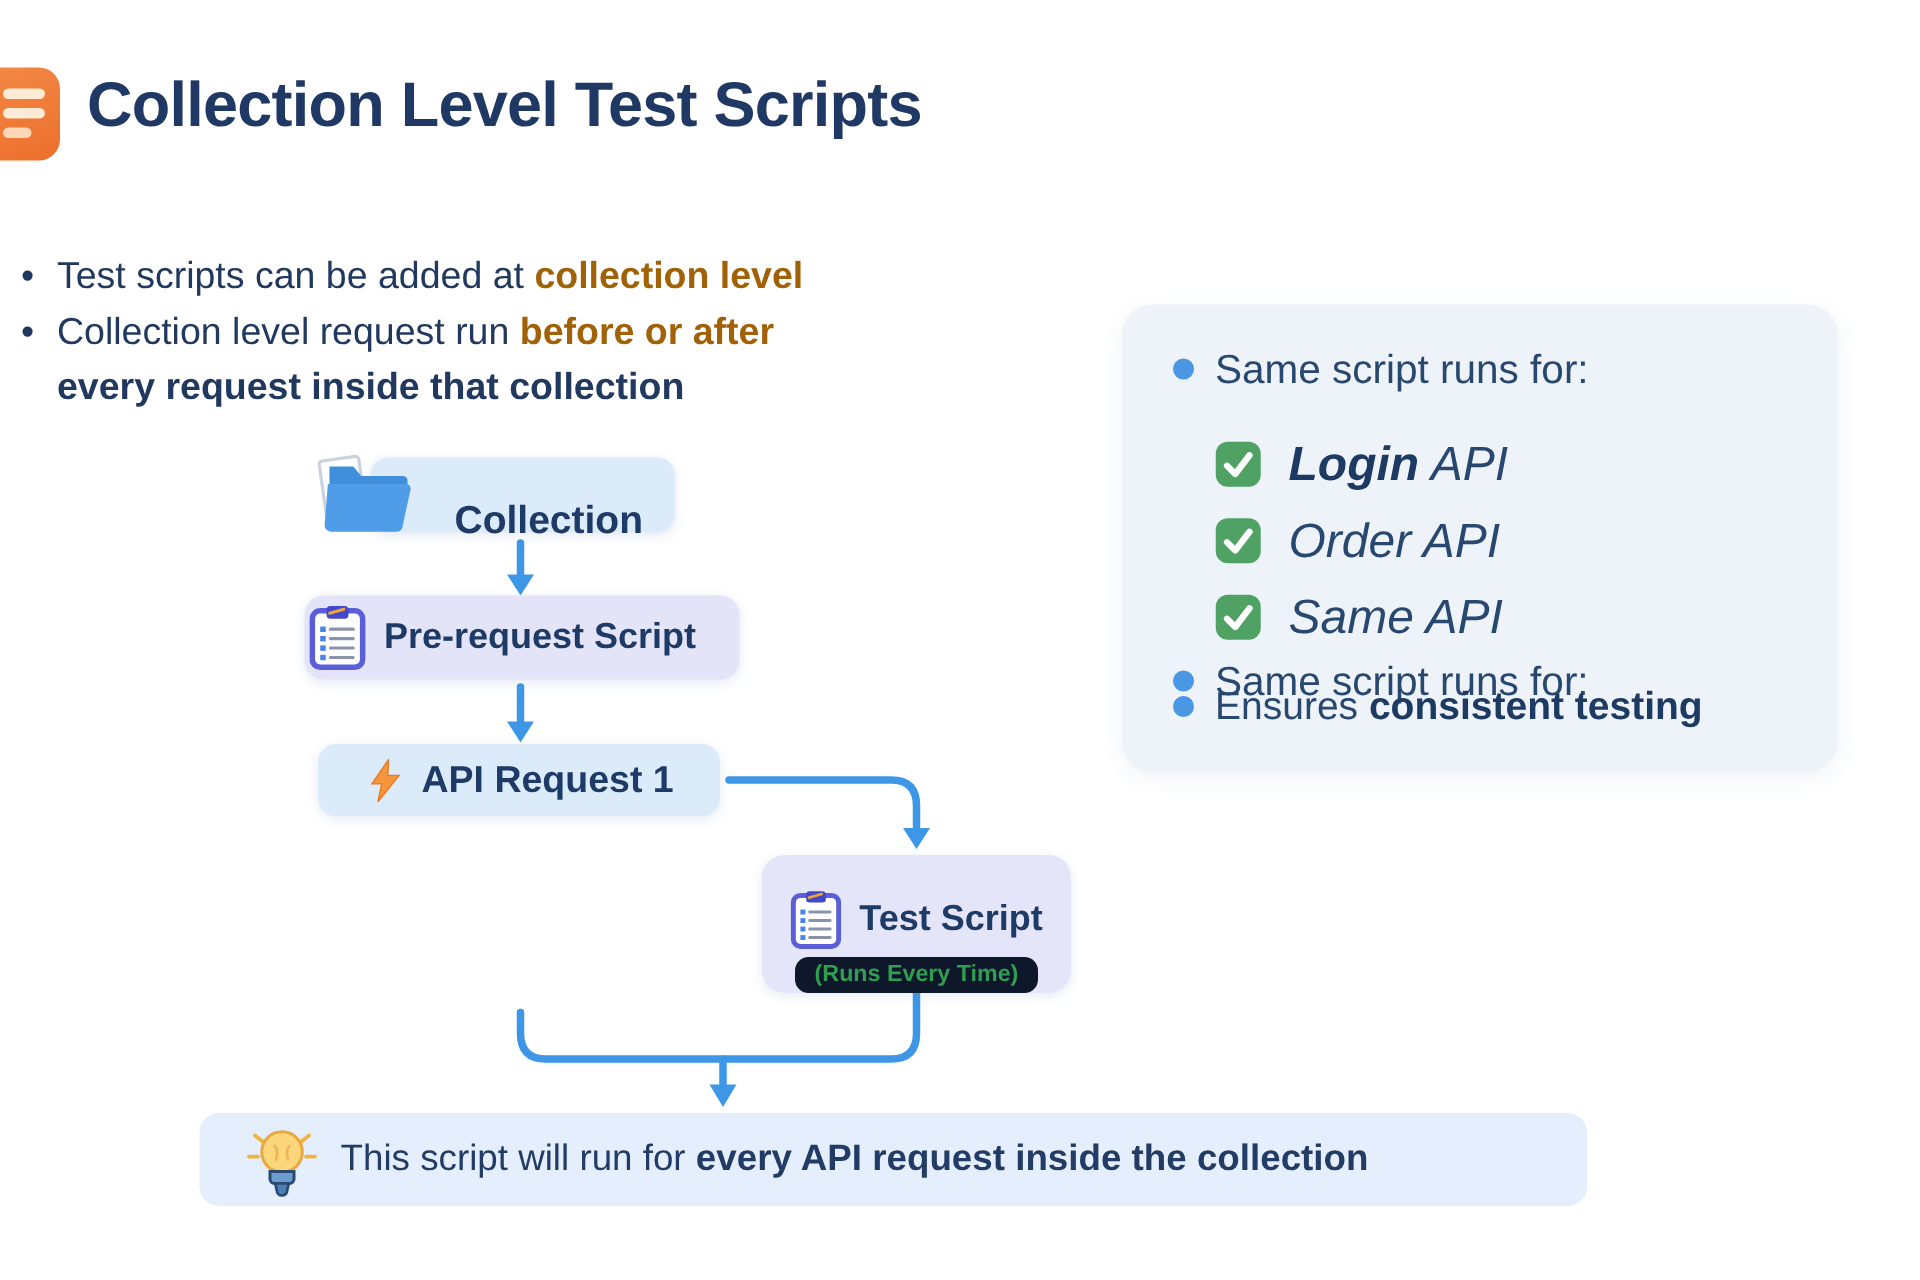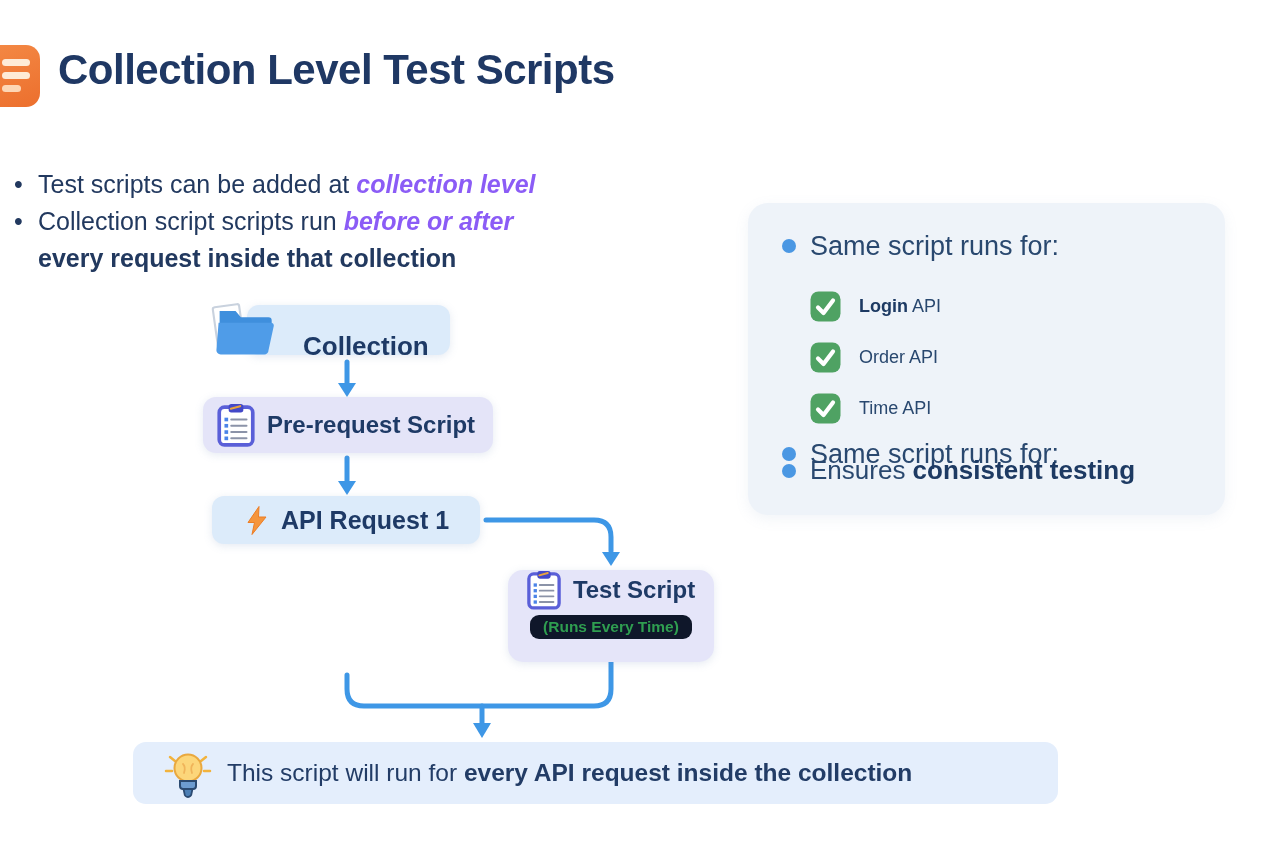--- a/index.html
+++ b/index.html
@@ -15,53 +15,53 @@
   .hdr-icon .l2 { top:27px; width:28px; }
   .hdr-icon .l3 { top:40px; width:19px; background:rgba(255,232,205,.85); }
   .title { position:absolute; left:58px; top:46px; font-size:42px; font-weight:bold;
     letter-spacing:-0.5px; color:#1f3864; }
 
   
   .intro { position:absolute; left:14px; top:166px; width:620px; font-size:25px;
     line-height:37px; color:#22395f; }
   .intro .row { display:flex; }
   .intro .dot { width:24px; flex:0 0 24px; font-size:25px; }
-  .intro b { color:#8b5cf6;font-style:italic; }
+  .intro b { color:#a16207; }
   .intro .cont { margin-left:24px;font-weight:bold; }
 
   
   svg.flow { position:absolute; left:0; top:0; width:1280px; height:853px; z-index:1; pointer-events:none; }
 
   
   .node { position:absolute; z-index:2; display:flex; align-items:center;
     box-shadow:0 2px 8px rgba(110,140,185,0.18); }
   .blue-bg { background:#dcebfa; }
   .purple-bg { background:#e4e4f8; }
   .collection-box { left:247px; top:305px; width:203px; height:50px; border-radius:12px; }
   .collection-box span { margin-left:56px; font-weight:bold; font-size:26px; color:#1e3a66;margin-top:32px; }
   .folder-wrap { position:absolute; left:209px; top:298px; z-index:3; }
-  .prerequest-box { left:203px; top:397px; width:290px; height:56px; border-radius:13px; padding-left:14px; }
+  .prerequest-box { left:203px; top:397px; width:290px; height:56px; border-radius:13px; padding-left:3px; }
   .prerequest-box span { margin-left:12px; font-weight:bold; font-size:24px; color:#1e3a66; }
   .api-box { left:212px; top:0; width:268px; height:48px; border-radius:12px; padding-left:33px; }
   .api-box span { margin-left:12px; font-weight:600; font-size:25px; color:#1e3a66; }
   .test-box { left:508px; top:570px; width:206px; height:92px; border-radius:15px;
-    background:#e5e5f9; flex-direction:column; justify-content:flex-start; }
+    background:#e5e5f9; flex-direction:column; justify-content:flex-end; }
   .test-box .trow { display:flex; align-items:center; }
   .test-box .trow span { margin-left:12px; font-weight:bold; font-size:24px; color:#1e3a66; }
   .test-pill { margin-top:5px; background:#0f172a; border-radius:9px; padding:3px 13px;
     font-weight:bold; font-size:15.5px; color:#2f9e50; }
 
   
   .panel { position:absolute; left:748px; top:203px; width:477px; height:312px;
     background:#eef3f9; border-radius:20px; z-index:2; box-shadow:0 4px 14px rgba(120,150,190,0.10); }
   .panel .dot { position:absolute; width:14px; height:14px; border-radius:50%; background:#4a97e3; left:34px; }
   .panel .ptext { position:absolute; left:62px; font-size:27px; color:#29486f; }
   .panel b { color:#1d3a63; }
   .check-row { position:absolute; left:62px; display:flex; align-items:center; }
-  .check-row .ctext { margin-left:18px; font-size:18px; color:#29486f; }
+  .check-row .ctext { margin-left:18px; font-size:32px; color:#29486f;font-style:italic; }
 
   
   .banner { position:absolute; left:133px; top:742px; width:925px; height:62px;
     background:#e4eefc; border-radius:13px; z-index:2; display:flex; align-items:center; }
   .banner .btext { margin-left:14px; font-size:24.5px; color:#223c66; }
   .banner svg { margin-left:30px; }
 </style>
 </head>
 <body>
 
@@ -74,21 +74,21 @@
   </div>
   <div class="title">Collection Level Test Scripts</div>
 
   <div class="intro">
     <div class="row">
       <span class="dot">•</span>
       <span><span>Test scripts can be added at </span><b>collection level</b></span>
     </div>
     <div class="row">
       <span class="dot">•</span>
-      <span><span>Collection script scripts run </span><b>before or after</b></span>
+      <span><span>Collection level request run </span><b>before or after</b></span>
     </div>
     <div class="cont">every request inside that collection</div>
   </div>
 
   <svg class="flow" viewBox="0 0 1280 853">
     <g stroke="#3e97e6" stroke-width="5" fill="none" stroke-linecap="round" stroke-linejoin="round">
       <path d="M 347 362 L 347 383"></path>
       <path d="M 347 458 L 347 481"></path>
       <path d="M 486 520 L 594 520 Q 611 520 611 537 L 611 551"></path>
       <path d="M 347 675 L 347 689 Q 347 706 364 706 L 594 706 Q 611 706 611 689 L 611 661"></path>
@@ -179,21 +179,21 @@
         <rect x="0.5" y="0.5" width="30" height="30" rx="8" fill="#4fa263"></rect>
         <polyline points="8,16.5 13.5,22 23,9.5" fill="none" stroke="#ffffff" stroke-width="4.2" stroke-linecap="round" stroke-linejoin="round"></polyline>
       </svg>
       <span class="ctext"><b></b><span>Order API</span></span>
     </div>
     <div class="check-row" style="top:190px">
       <svg width="31" height="31" viewBox="0 0 31 31">
         <rect x="0.5" y="0.5" width="30" height="30" rx="8" fill="#4fa263"></rect>
         <polyline points="8,16.5 13.5,22 23,9.5" fill="none" stroke="#ffffff" stroke-width="4.2" stroke-linecap="round" stroke-linejoin="round"></polyline>
       </svg>
-      <span class="ctext"><b></b><span>Time API</span></span>
+      <span class="ctext"><b></b><span>Same API</span></span>
     </div>
 
     <div class="dot" style="top:36px"></div>
     <div class="ptext" style="top:28px"><span>Same script runs for:</span></div>
     <div class="dot" style="top:261px"></div>
     <div class="ptext" style="top:252px; font-size:26px;"><span>Ensures </span><b>consistent testing</b></div>
   </div>
 
   <div class="banner">
     <svg width="50" height="52" viewBox="0 0 48 52">

